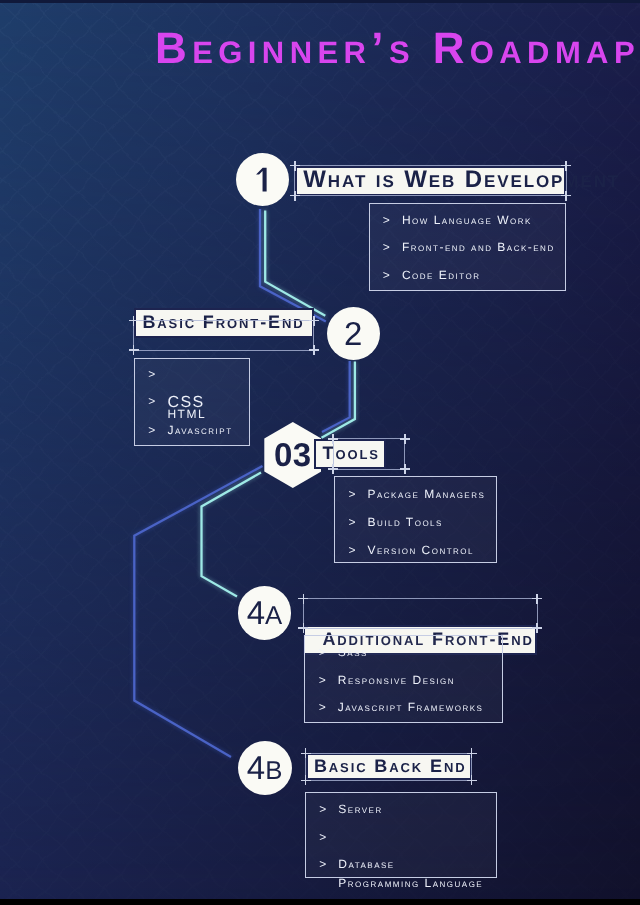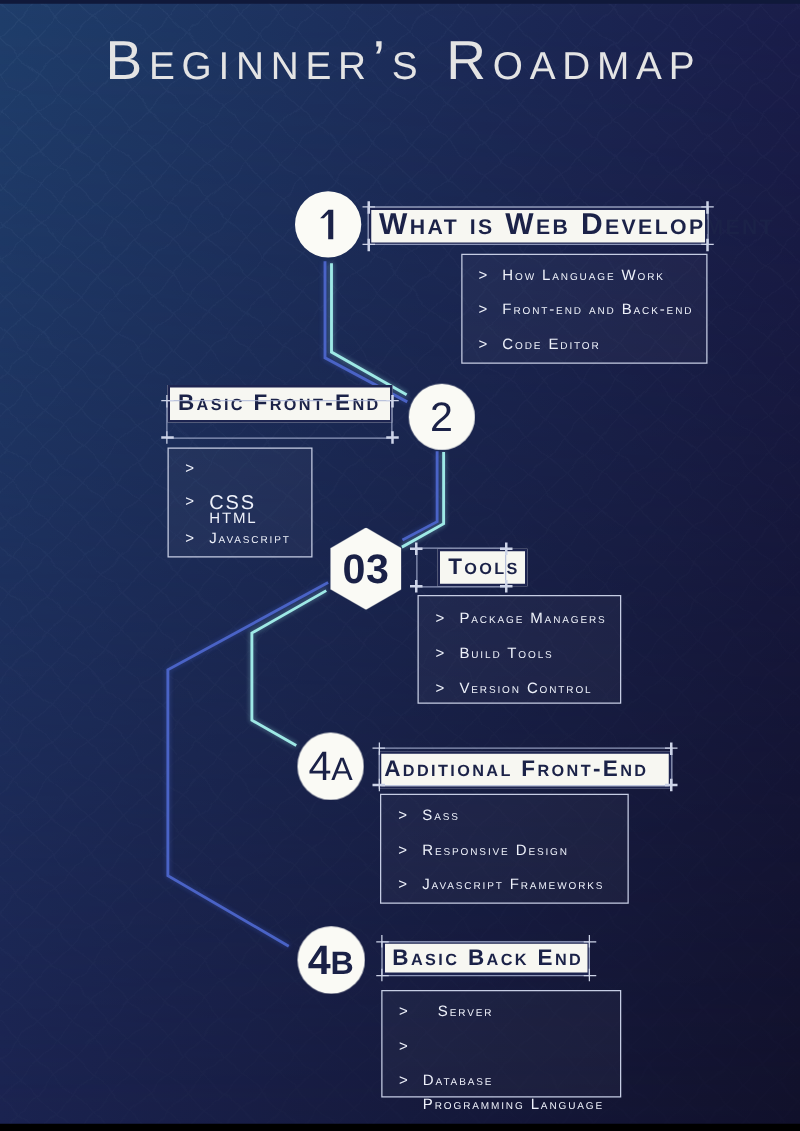--- a/index.html
+++ b/index.html
@@ -9,22 +9,22 @@
        -webkit-font-smoothing:antialiased;
        text-rendering:geometricPrecision;}
   #page{position:relative;width:640px;height:905px;overflow:hidden;background:#131a3c;}
   
   #bg{position:absolute;inset:0;}
   #grid{position:absolute;inset:0;opacity:.115;mix-blend-mode:screen;filter:blur(0.55px);}
   #topbar{position:absolute;left:0;top:0;width:640px;height:3px;background:#10193a;}
   #botbar{position:absolute;left:0;bottom:0;width:640px;height:6px;background:#000;}
 
   
-  #title{position:absolute;left:0;top:22px;width:640px;text-align:center;
-         color:#e5e5e5;font-weight:normal;line-height:53px;}
+  #title{position:absolute;left:0;top:22px;width:640px;text-align:right;
+         color:#d946ef;font-weight:bold;line-height:53px;}
   .tline{display:block;opacity:.999;transform:translateZ(0);font-size:44px;letter-spacing:5.4px;font-variant:small-caps;
          text-indent:5.4px;}
 
   
   #wires{position:absolute;left:0;top:0;width:640px;height:905px;}
 
   
   .circ{position:absolute;border-radius:50%;background:#fbfbf6;
         display:flex;align-items:center;justify-content:center;
         color:#1b2248;font-weight:normal;opacity:.999;}
@@ -177,67 +177,67 @@
       <div class="lbox" style="left:134px;top:357.8px;width:115.5px;height:88px;"></div>
       <div class="li gt" style="left:148.3px;top:366.8px;font-size:12px;">&gt;</div>
       <div class="li" style="left:167.4px;top:366.8px;font-size:12px;letter-spacing:1.5px;margin-top:40px;">HTML</div>
       <div class="li gt" style="left:148.3px;top:394.40000000000003px;font-size:12px;">&gt;</div>
       <div class="li" style="left:167.4px;top:394.40000000000003px;font-size:16px;letter-spacing:1.5px;">CSS</div>
       <div class="li gt" style="left:148.3px;top:422.6px;font-size:12px;">&gt;</div>
       <div class="li" style="left:167.4px;top:422.6px;font-size:12px;letter-spacing:1.5px;">Javascript</div>
       <div class="hexw" style="left:264.3px;top:422.09105px;width:57px;height:65.81790000000001px;font-size:33px;letter-spacing:0.5px;">
         <span class="mk">03</span>
       </div>
-      <div class="hdr" style="left:350px;top:439px;width:71.6px;height:30.1px;padding-left:6.5px;">
+      <div class="hdr" style="left:314px;top:439px;width:71.6px;height:30.1px;padding-left:6.5px;">
         <span style="font-size:18px;letter-spacing:1.9px;">Tools</span>
       </div>
       <div class="hframe" style="left:332.59999999999997px;top:438.4px;width:72.8px;height:31.3px;"></div>
       <div class="xh" style="left:328.2px;top:434px;"></div>
       <div class="xh" style="left:399.79999999999995px;top:434px;"></div>
       <div class="xh" style="left:328.2px;top:464.1px;"></div>
       <div class="xh" style="left:399.79999999999995px;top:464.1px;"></div>
       <div class="lbox" style="left:334.1px;top:476.2px;width:163.1px;height:86.8px;"></div>
       <div class="li gt" style="left:348.40000000000003px;top:487.4px;font-size:12px;">&gt;</div>
       <div class="li" style="left:367.5px;top:487.4px;font-size:12px;letter-spacing:1.5px;">Package Managers</div>
       <div class="li gt" style="left:348.40000000000003px;top:514.9px;font-size:12px;">&gt;</div>
       <div class="li" style="left:367.5px;top:514.9px;font-size:12px;letter-spacing:1.5px;">Build Tools</div>
       <div class="li gt" style="left:348.40000000000003px;top:542.7px;font-size:12px;">&gt;</div>
       <div class="li" style="left:367.5px;top:542.7px;font-size:12px;letter-spacing:1.5px;">Version Control</div>
       <div class="circ" style="left:237.7px;top:586.2px;width:53.6px;height:53.6px;font-size:33px;">
         <span class="mk">4<i class="sfx">A</i></span>
       </div>
-      <div class="hdr" style="left:303.4px;top:601px;width:233.9px;height:29.6px;padding-left:2px;">
+      <div class="hdr" style="left:303.4px;top:625px;width:233.9px;height:29.6px;padding-left:17px;">
         <span style="font-size:18px;letter-spacing:1.9px;">Additional Front-End</span>
       </div>
       <div class="hframe" style="left:302.79999999999995px;top:598px;width:235.1px;height:30.8px;"></div>
       <div class="xh" style="left:298.4px;top:593.6px;"></div>
       <div class="xh" style="left:532.3px;top:593.6px;"></div>
       <div class="xh" style="left:298.4px;top:623.2px;"></div>
       <div class="xh" style="left:532.3px;top:623.2px;"></div>
       <div class="lbox" style="left:304.4px;top:635px;width:198.3px;height:87.6px;"></div>
       <div class="li gt" style="left:318.7px;top:645.2px;font-size:12px;">&gt;</div>
       <div class="li" style="left:337.79999999999995px;top:645.2px;font-size:12px;letter-spacing:1.5px;">Sass</div>
       <div class="li gt" style="left:318.7px;top:672.9px;font-size:12px;">&gt;</div>
       <div class="li" style="left:337.79999999999995px;top:672.9px;font-size:12px;letter-spacing:1.5px;">Responsive Design</div>
       <div class="li gt" style="left:318.7px;top:700.1px;font-size:12px;">&gt;</div>
       <div class="li" style="left:337.79999999999995px;top:700.1px;font-size:12px;letter-spacing:1.5px;">Javascript Frameworks</div>
-      <div class="circ" style="left:237.60000000000002px;top:740.5px;width:54px;height:54px;font-size:33px;font-weight:bold;">
+      <div class="circ" style="left:237.60000000000002px;top:740.5px;width:54px;height:54px;font-size:33px;">
         <span class="mk">4<i class="sfx">B</i></span>
       </div>
       <div class="hdr" style="left:305.5px;top:753.4px;width:166.1px;height:27px;padding-left:6.4px;">
         <span style="font-size:18px;letter-spacing:1.9px;">Basic Back End</span>
       </div>
       <div class="hframe" style="left:304.9px;top:752.8px;width:167.29999999999998px;height:28.2px;"></div>
       <div class="xh" style="left:300.5px;top:748.4px;"></div>
       <div class="xh" style="left:466.6px;top:748.4px;"></div>
       <div class="xh" style="left:300.5px;top:775.4px;"></div>
       <div class="xh" style="left:466.6px;top:775.4px;"></div>
       <div class="lbox" style="left:304.9px;top:791.6px;width:192.3px;height:86.1px;"></div>
       <div class="li gt" style="left:319.2px;top:802.1px;font-size:12px;">&gt;</div>
-      <div class="li" style="left:338.29999999999995px;top:802.1px;font-size:12px;letter-spacing:1.5px;margin-left:12px;">Server</div>
+      <div class="li" style="left:338.29999999999995px;top:802.1px;font-size:12px;letter-spacing:1.5px;">Server</div>
       <div class="li gt" style="left:319.2px;top:829.6px;font-size:12px;">&gt;</div>
       <div class="li" style="left:338.29999999999995px;top:829.6px;font-size:12px;letter-spacing:1.5px;margin-top:46px;">Programming Language</div>
       <div class="li gt" style="left:319.2px;top:857px;font-size:12px;">&gt;</div>
       <div class="li" style="left:338.29999999999995px;top:857px;font-size:12px;letter-spacing:1.5px;">Database</div>
     </div>
   <div id="topbar"></div>
   <div id="botbar"></div>
 </div>
 
 </body></html>

